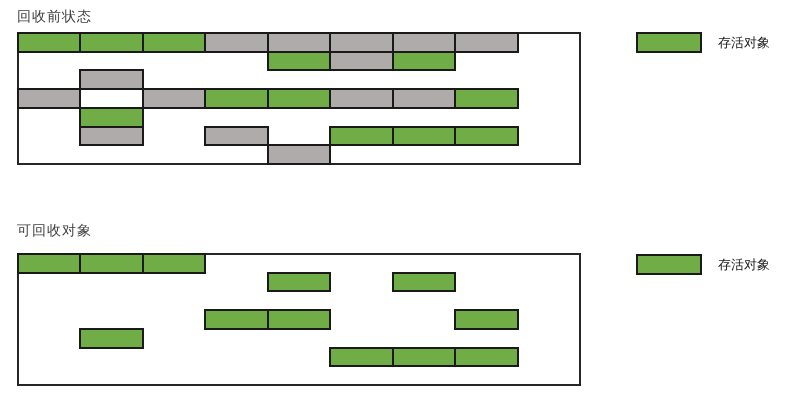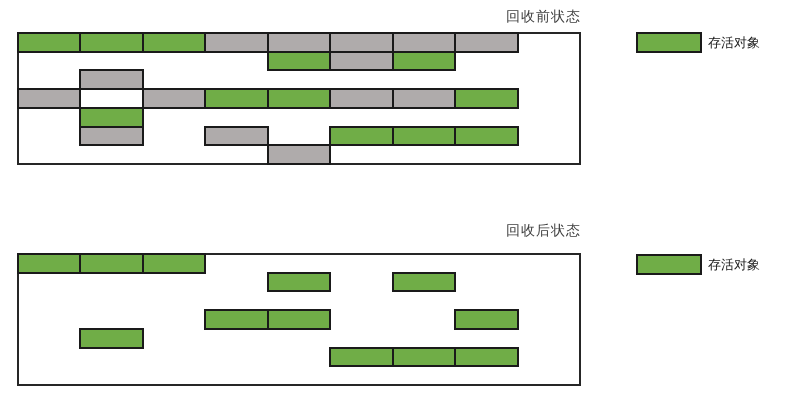--- a/index.html
+++ b/index.html
@@ -5,21 +5,21 @@
   html, body { margin: 0; padding: 0; background: #ffffff; }
   body {
     width: 800px; height: 401px;
     position: relative;
     overflow: hidden;
     font-family: "Liberation Sans", sans-serif;
   }
   .diagram-title {
     position: absolute;
     left: 17px; width: 564px;
-    text-align: right;
+    text-align: left;
     font-size: 14px;
     color: #404040;
     letter-spacing: 1px;
   }
   .memory-box {
     position: absolute;
     left: 17px; width: 564px; height: 133px;
     border: 2px solid #262626;
     box-sizing: border-box;
     background: #ffffff;
@@ -40,21 +40,21 @@
     align-items: center;
     margin-bottom: 17px;
   }
   .swatch {
     width: 66px; height: 21px;
     box-sizing: border-box;
     border: 2px solid #1a1a1a;
     flex: 0 0 auto;
   }
   .legend-label {
-    margin-left: 6px;
+    margin-left: 16px;
     font-size: 13px;
     color: #1a1a1a;
     white-space: nowrap;
   }
 </style>
 </head>
 <body>
 
 <div class="diagram-title" style="top: 8px;">回收前状态</div>
 
@@ -87,21 +87,21 @@
     <div class="block recyclable" style="left: 248px; top: 110px; width: 64px; height: 21px;"></div>
   </div>
 
 <div class="legend" style="top: 32px;">
   <div class="legend-item">
     <span class="swatch live"></span>
     <span class="legend-label">存活对象</span>
   </div>
 </div>
 
-<div class="diagram-title" style="top: 222px;">回收后状态</div>
+<div class="diagram-title" style="top: 222px;">可回收对象</div>
 
 <div class="memory-box" style="top: 253px;">
     <div class="block live" style="left: -2px; top: -2px; width: 64px; height: 21px;"></div>
     <div class="block live" style="left: 60px; top: -2px; width: 65px; height: 21px;"></div>
     <div class="block live" style="left: 123px; top: -2px; width: 64px; height: 21px;"></div>
     <div class="block live" style="left: 248px; top: 17px; width: 64px; height: 20px;"></div>
     <div class="block live" style="left: 373px; top: 17px; width: 64px; height: 20px;"></div>
     <div class="block live" style="left: 185px; top: 54px; width: 65px; height: 21px;"></div>
     <div class="block live" style="left: 248px; top: 54px; width: 64px; height: 21px;"></div>
     <div class="block live" style="left: 435px; top: 54px; width: 65px; height: 21px;"></div>

